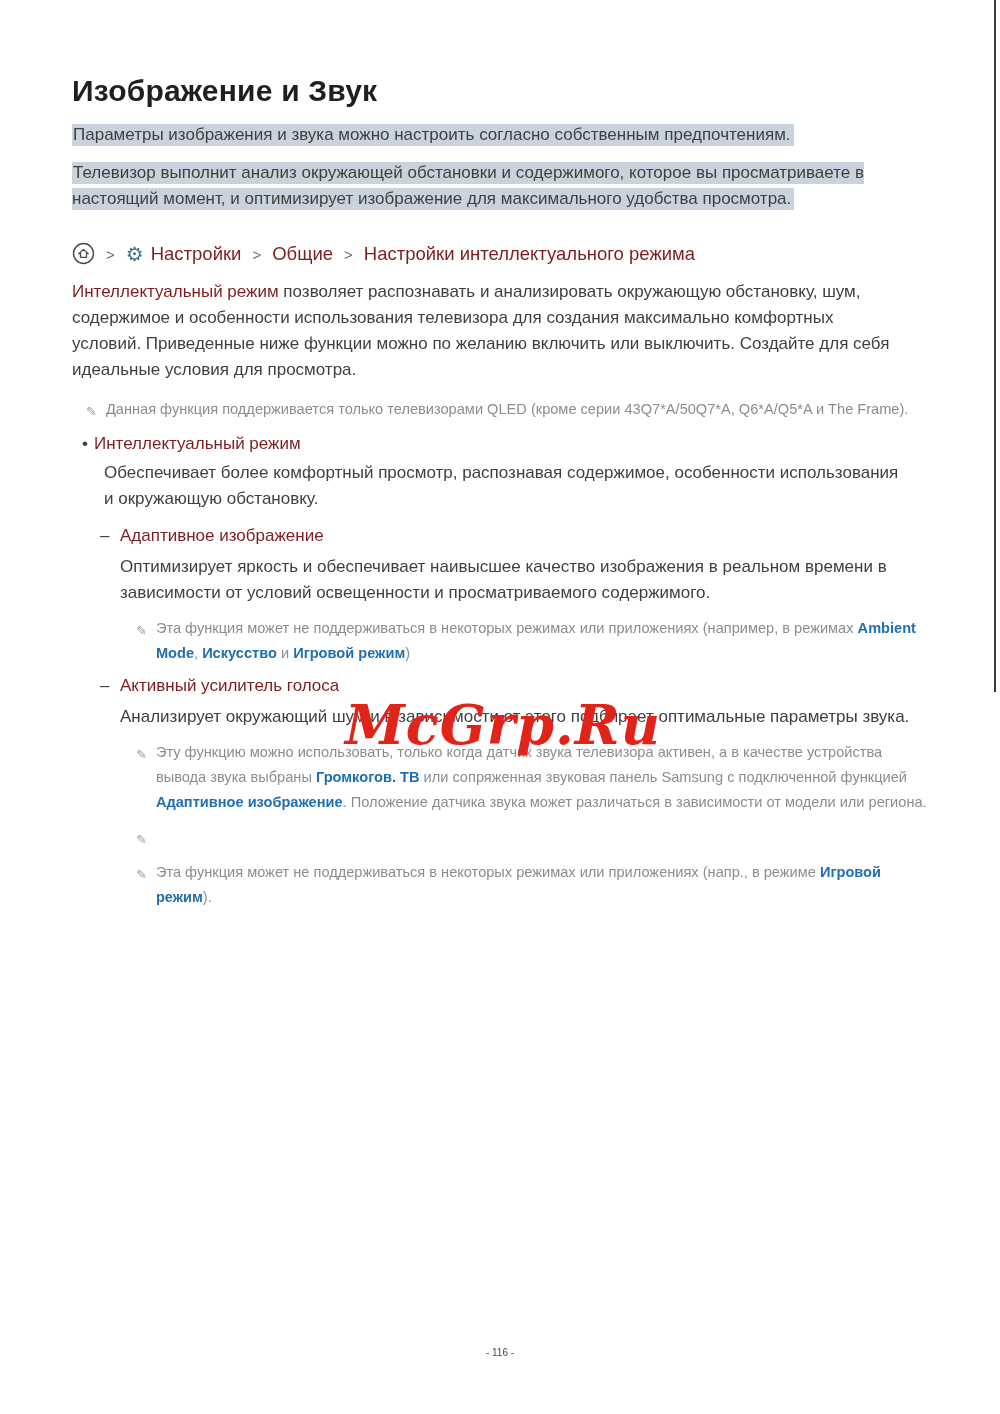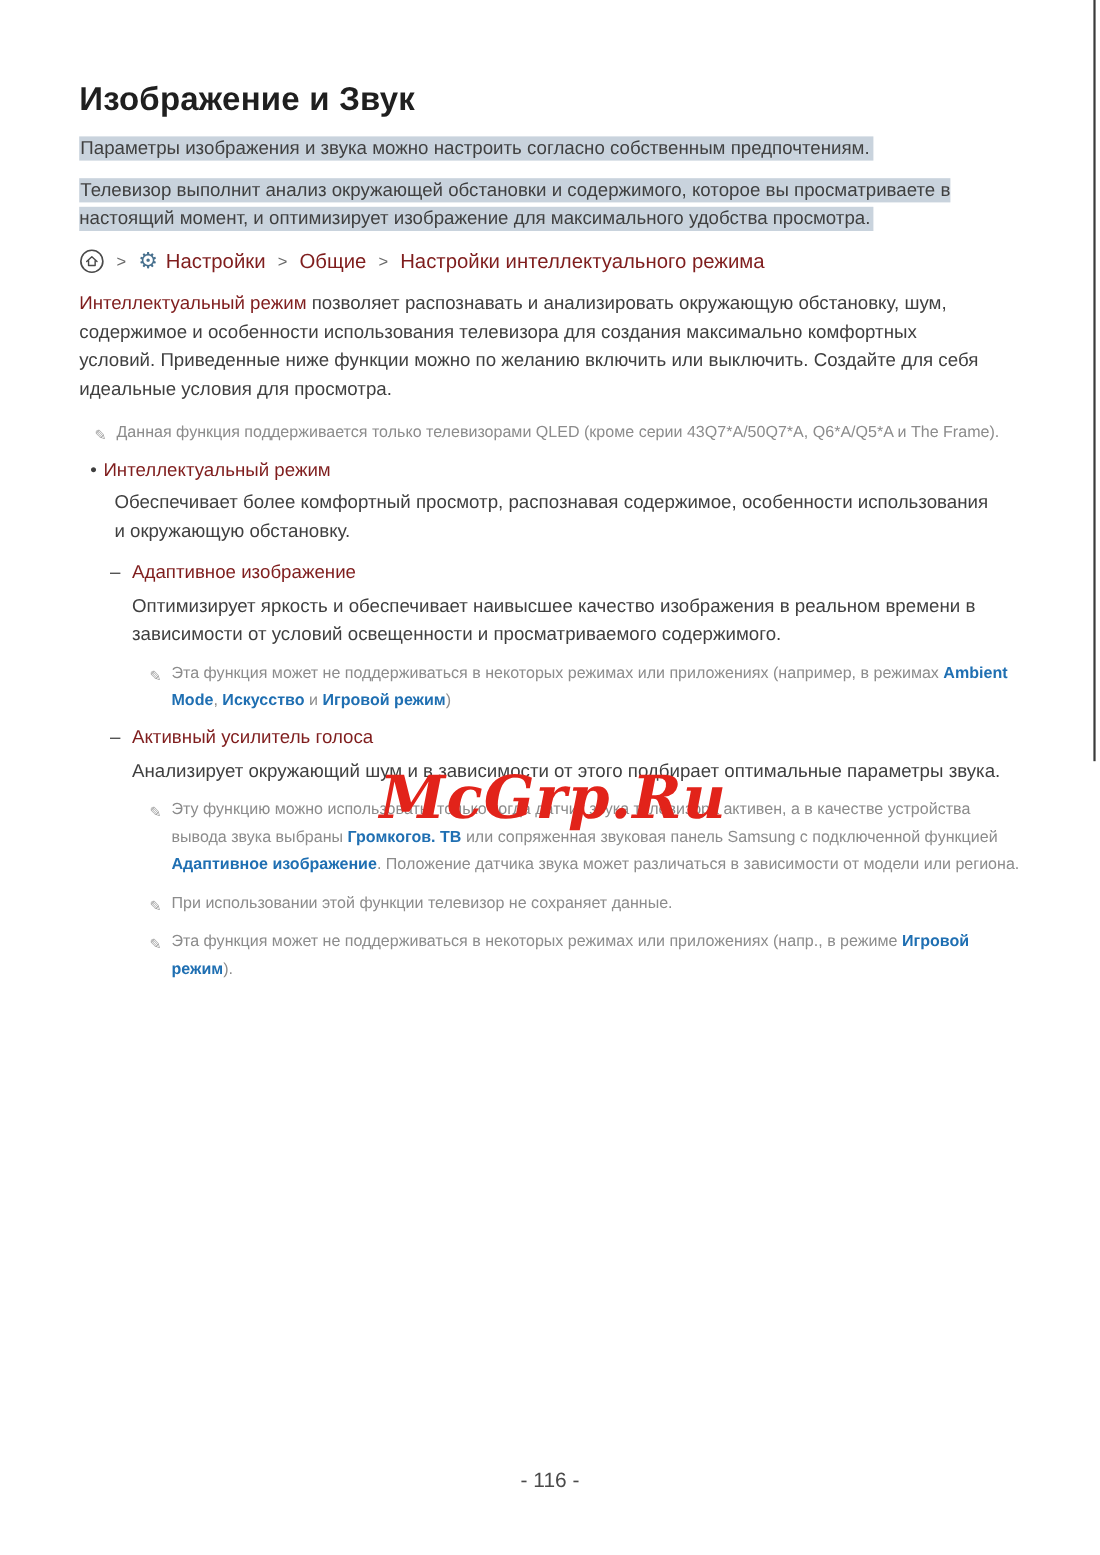--- a/index.html
+++ b/index.html
@@ -11,21 +11,21 @@
   }
   .page { position:relative; width:1000px; height:1414px; background:#fff; }
   .content { padding:74px 70px 0 72px; }
 
   h1.title { font-size:30px; line-height:34px; font-weight:700; color:#1f1f1f; letter-spacing:.2px; margin-bottom:14px; }
   h2.section-title { font-size:24px; line-height:28px; font-weight:600; color:#222; margin-bottom:10px; }
 
   .hl { background:#c9d3dd; padding:1px 3px 2px 1px;text-align:right; }
   .body-text { font-size:17px; line-height:26px; color:#3f3f3f; }
   .intro { margin-bottom:12px; }
-  .section-intro { margin-bottom:14px; max-width:818px; }
+  .section-intro { margin-bottom:30px; max-width:818px; }
 
   .breadcrumb { display:flex; align-items:center; font-size:18.5px; margin:0 0 14px 0; color:#4a4a4a; }
   .crumb-sep { margin:0 11px; color:#6b6b6b; font-size:15px; position:relative; top:1px; }
   .link { color:#7f1d1d; }
   .gear { font-size:20px; color:#47708e; margin-right:7px; line-height:1; }
   .home-icon { display:flex; align-items:center; }
 
   .lead { margin-bottom:14px; max-width:820px; }
 
   .note-row { display:flex; align-items:flex-start; color:#8c8c8c; font-size:14.6px; line-height:25px; }
@@ -44,21 +44,21 @@
   .dash-body { margin-left:48px; max-width:792px; margin-bottom:10px; }
   .sub-note { margin:0 0 10px 64px; max-width:792px; }
 
   .watermark {
     position:absolute; left:503px; top:693px; transform:translateX(-50%);
     font-family:"DejaVu Serif","Liberation Serif",serif;
     font-style:italic; font-weight:700; font-size:54px; color:#e2231a;
     white-space:nowrap; letter-spacing:1px;
   }
 
-  .footer { position:absolute; left:0; right:0; bottom:56px; text-align:center; font-size:19px; color:#4a4a4a; }
+  .footer { position:absolute; left:0; right:0; bottom:56px; text-align:center; font-size:10px; color:#4a4a4a; }
   .edge-line { position:absolute; left:994px; top:0; width:2px; height:692px; background:#3a3a3a; }
 </style>
 </head>
 <body>
 
 <div class="page">
   <div class="content">
 
     <h1 class="title">Изображение и Звук</h1>
 
@@ -113,21 +113,20 @@
     </div>
     <p class="body-text dash-body">Анализирует окружающий шум и в зависимости от этого подбирает оптимальные параметры звука.</p>
 
     <div class="note-row sub-note">
       <span class="note-icon">✎</span>
       <span><span>Эту функцию можно использовать, только когда датчик звука телевизора активен, а в качестве устройства вывода звука выбраны </span><span class="note-strong">Громкогов. ТВ</span><span> или сопряженная звуковая панель Samsung с подключенной функцией </span><span class="note-strong">Адаптивное изображение</span><span>. Положение датчика звука может различаться в зависимости от модели или региона.</span></span>
     </div>
 
     <div class="note-row sub-note">
       <span class="note-icon">✎</span>
-      <span>При использовании этой функции телевизор не сохраняет данные.</span>
     </div>
 
     <div class="note-row sub-note">
       <span class="note-icon">✎</span>
       <span><span>Эта функция может не поддерживаться в некоторых режимах или приложениях (напр., в режиме </span><span class="note-strong">Игровой режим</span><span>).</span></span>
     </div>
 
   </div>
 
   <div class="watermark">McGrp.Ru</div>

